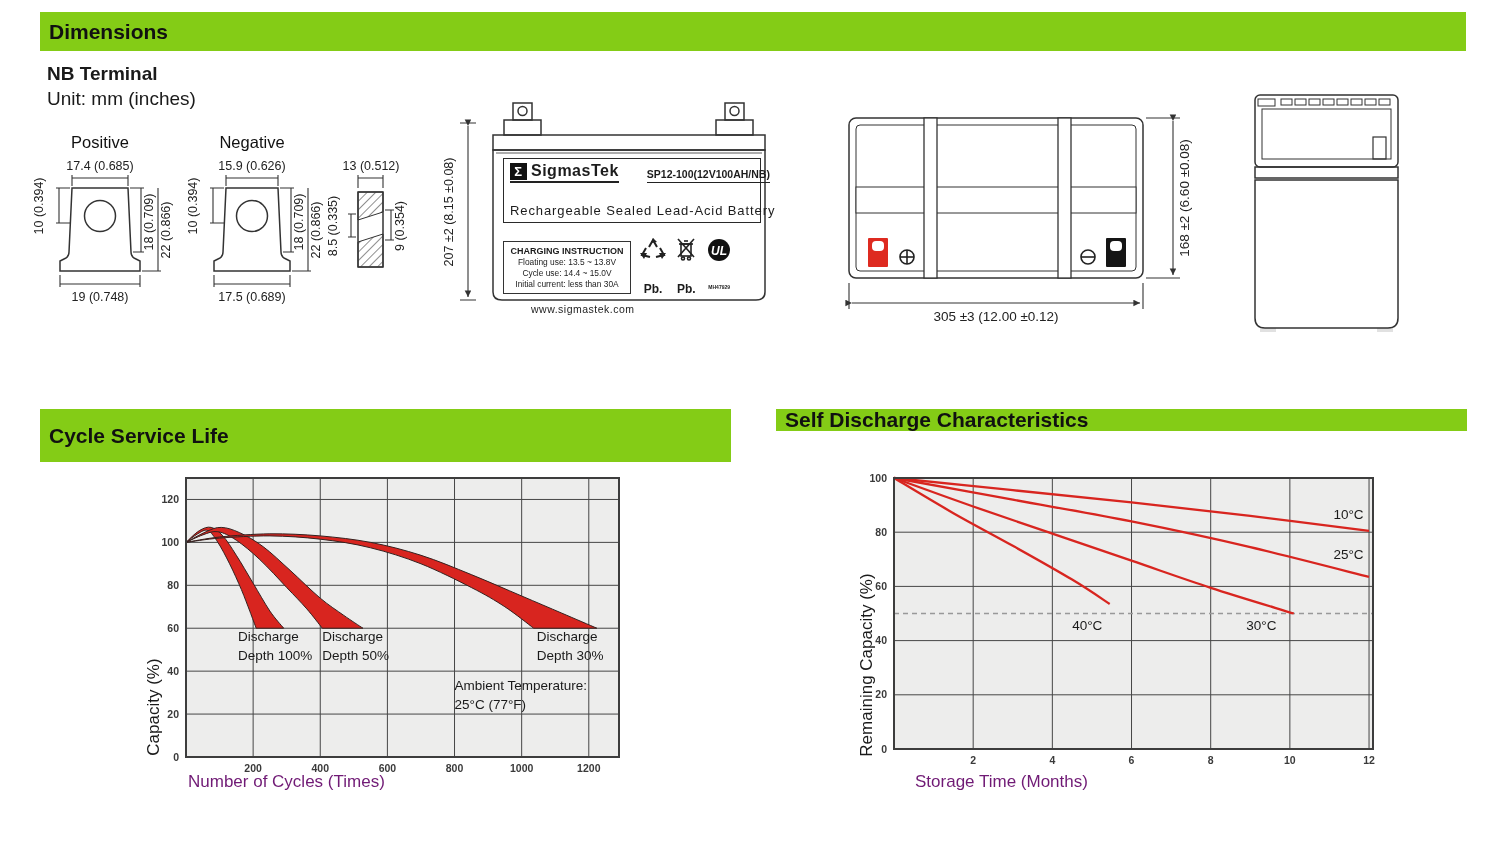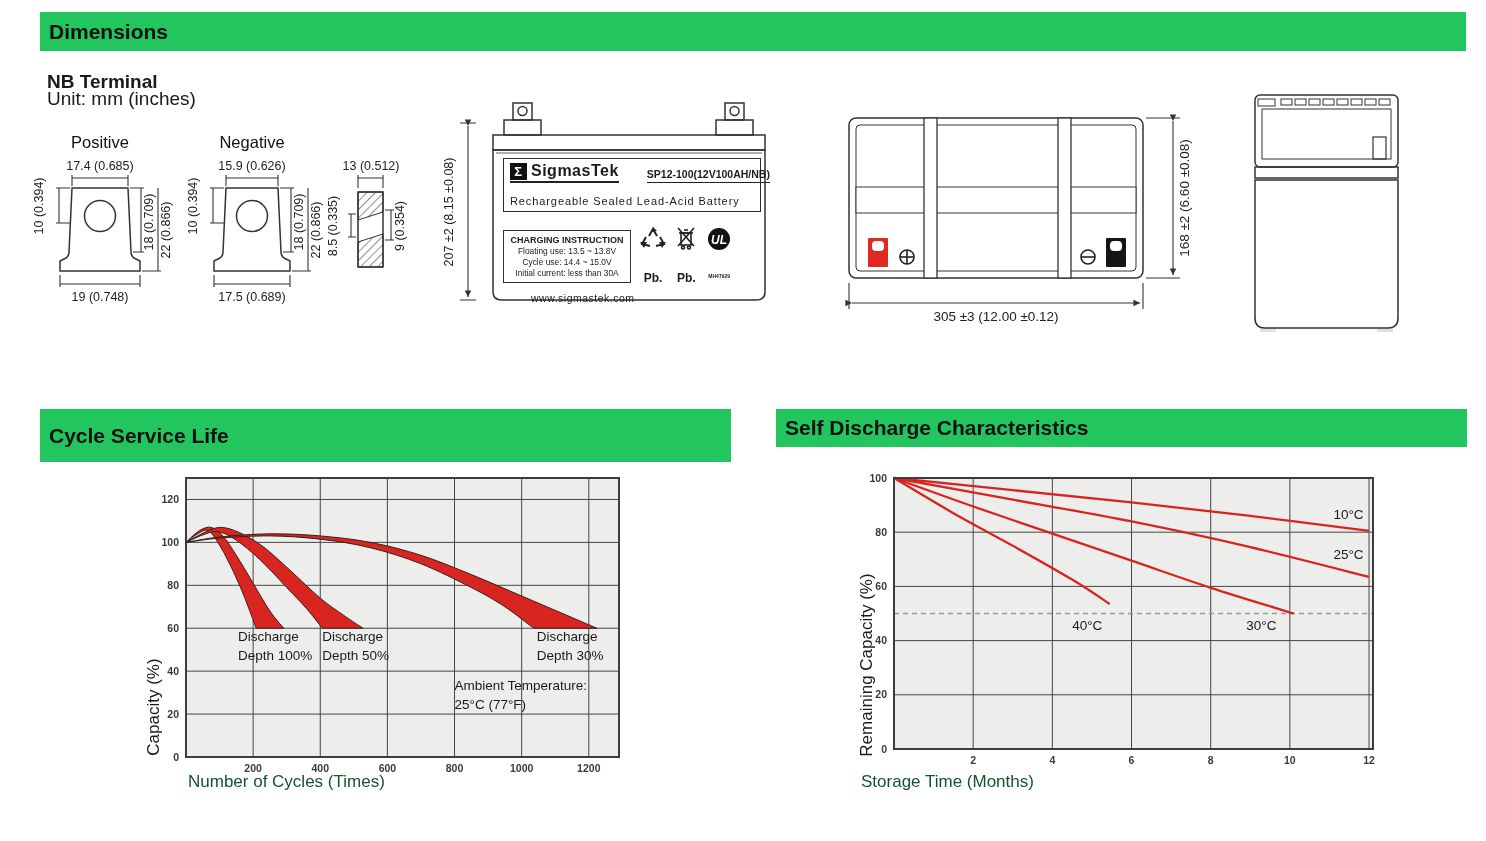--- a/index.html
+++ b/index.html
@@ -1,49 +1,49 @@
 <!DOCTYPE html>
 <html><head>
 <meta charset="utf-8">
 <style>
   html,body{margin:0;padding:0;background:#fff;}
   #canvas{position:relative;width:1486px;height:841px;background:#ffffff;overflow:hidden;
           font-family:"Liberation Sans",sans-serif;color:#1a1a1a;}
   .abs{position:absolute;}
-  .secbar{background:#22c55e;font-weight:bold;font-size:21px;color:#111;
+  .secbar{background:#84cc16;font-weight:bold;font-size:21px;color:#111;
           padding-left:9px;display:flex;align-items:center;}
-  .subhead{font-size:19px;font-weight:bold;margin-top:8px;}
+  .subhead{font-size:19px;font-weight:bold;}
   .subunit{font-size:19px;}
   svg text{font-family:"Liberation Sans",sans-serif;}
   .dimtxt{font-size:12.5px;fill:#222;}
   .dwg{stroke:#333;fill:none;stroke-width:1.5;}
   .dimln{stroke:#333;fill:none;stroke-width:1.1;}
   
   .lblwrap{width:258px;font-family:"Liberation Sans",sans-serif;color:#1c1c1c;}
   .lblbox{border:1.4px solid #2a2a2a;padding:3px 6px 4px 6px;}
   .brandrow{display:flex;align-items:flex-end;}
   .sigma{display:inline-flex;width:17px;height:17px;background:#111;color:#fff;
          font-size:13px;font-weight:bold;align-items:center;justify-content:center;margin-right:4px;}
   .brand{font-size:16px;font-weight:bold;letter-spacing:0.5px;border-bottom:2px solid #222;
          display:inline-flex;align-items:flex-end;padding-bottom:1px;}
   .model{font-size:10.5px;font-weight:bold;margin-left:28px;border-bottom:1.6px solid #222;
          padding-bottom:2px;white-space:nowrap;}
-  .sub{font-size:11px;letter-spacing:0.9px;text-align:left;margin-top:12px;white-space:nowrap;}
+  .sub{font-size:13px;letter-spacing:0.9px;text-align:right;margin-top:20px;white-space:nowrap;}
   .chargerow{display:flex;margin-top:15px;align-items:center;}
   .chargebox{border:1.3px solid #333;width:122px;padding:4px 2px;text-align:center;}
   .chargetitle{font-size:9px;font-weight:bold;}
   .chargeline{font-size:8.4px;margin-top:1px;}
   .chargeline:first-of-type{margin-top:5px;}
   .icons{display:flex;align-items:flex-start;margin-left:9px;gap:11px;}
   .icon{display:flex;flex-direction:column;align-items:center;gap:20px;}
   .pbtxt{font-size:12px;font-weight:bold;margin-top:0px;}
   .ultxt{font-size:5px;font-weight:bold;margin-top:2px;}
   .website{font-size:10.5px;margin-top:7px;margin-left:28px;letter-spacing:0.5px;}
   .vlabel{transform:rotate(-90deg);text-align:center;font-size:17px;color:#1a1a1a;}
-  .xlabel{font-size:17px;color:#14532d;}
+  .xlabel{font-size:17px;color:#701a75;}
 </style>
 </head>
 <body>
 
 <div id="canvas">
 
   <div class="abs secbar" style="left:40px;top:12px;width:1417px;height:39px;">
     <span>Dimensions</span>
   </div>
 
@@ -230,21 +230,21 @@
     <rect x="133" y="52" width="13" height="22" stroke="#333" stroke-width="1.2" fill="none"></rect>
     <rect x="15" y="82" width="143" height="11" class="dwg"></rect>
     <path class="dwg" d="M15,95 L158,95 L158,233 Q158,243 148,243 L25,243 Q15,243 15,233 Z"></path>
     <path d="M20,243 h16 v4 h-16 z M137,243 h16 v4 h-16 z" fill="#333" opacity="0.15"></path>
   </svg>
 
   <div class="abs secbar" style="left:40px;top:409px;width:682px;height:53px;">
     <span>Cycle Service Life</span>
   </div>
 
-  <div class="abs secbar" style="left:776px;top:409px;width:682px;height:38px;">
+  <div class="abs secbar" style="left:776px;top:409px;width:682px;height:22px;">
     <span>Self Discharge Characteristics</span>
   </div>
 
   <svg class="abs" style="left:60px;top:465px;" width="680" height="345">
       <rect x="126" y="13" width="433" height="279" fill="#ededec"></rect>
       <line x1="193.13178294573643" y1="13" x2="193.13178294573643" y2="292" stroke="#464646" stroke-width="1"></line>
       <line x1="260.26356589147287" y1="13" x2="260.26356589147287" y2="292" stroke="#464646" stroke-width="1"></line>
       <line x1="327.3953488372093" y1="13" x2="327.3953488372093" y2="292" stroke="#464646" stroke-width="1"></line>
       <line x1="394.52713178294573" y1="13" x2="394.52713178294573" y2="292" stroke="#464646" stroke-width="1"></line>
       <line x1="461.6589147286822" y1="13" x2="461.6589147286822" y2="292" stroke="#464646" stroke-width="1"></line>
@@ -313,15 +313,15 @@
       <text x="87" y="70.69999999999999" text-anchor="end" font-size="10.5" font-weight="bold" fill="#3a3a3a">80</text>
       <text x="87" y="16.5" text-anchor="end" font-size="10.5" font-weight="bold" fill="#3a3a3a">100</text>
       <text x="173.17355371900828" y="299" text-anchor="middle" font-size="10.5" font-weight="bold" fill="#3a3a3a">2</text>
       <text x="252.34710743801654" y="299" text-anchor="middle" font-size="10.5" font-weight="bold" fill="#3a3a3a">4</text>
       <text x="331.5206611570248" y="299" text-anchor="middle" font-size="10.5" font-weight="bold" fill="#3a3a3a">6</text>
       <text x="410.6942148760331" y="299" text-anchor="middle" font-size="10.5" font-weight="bold" fill="#3a3a3a">8</text>
       <text x="489.86776859504135" y="299" text-anchor="middle" font-size="10.5" font-weight="bold" fill="#3a3a3a">10</text>
       <text x="569.0413223140496" y="299" text-anchor="middle" font-size="10.5" font-weight="bold" fill="#3a3a3a">12</text>
     </svg>
   <div class="abs vlabel" style="left:773px;top:654px;width:190px;height:22px;">Remaining Capacity (%)</div>
-  <div class="abs xlabel" style="left:861px;top:772px;">Storage Time (Months)</div>
+  <div class="abs xlabel" style="left:915px;top:772px;">Storage Time (Months)</div>
 
 </div>
 
 </body></html>

